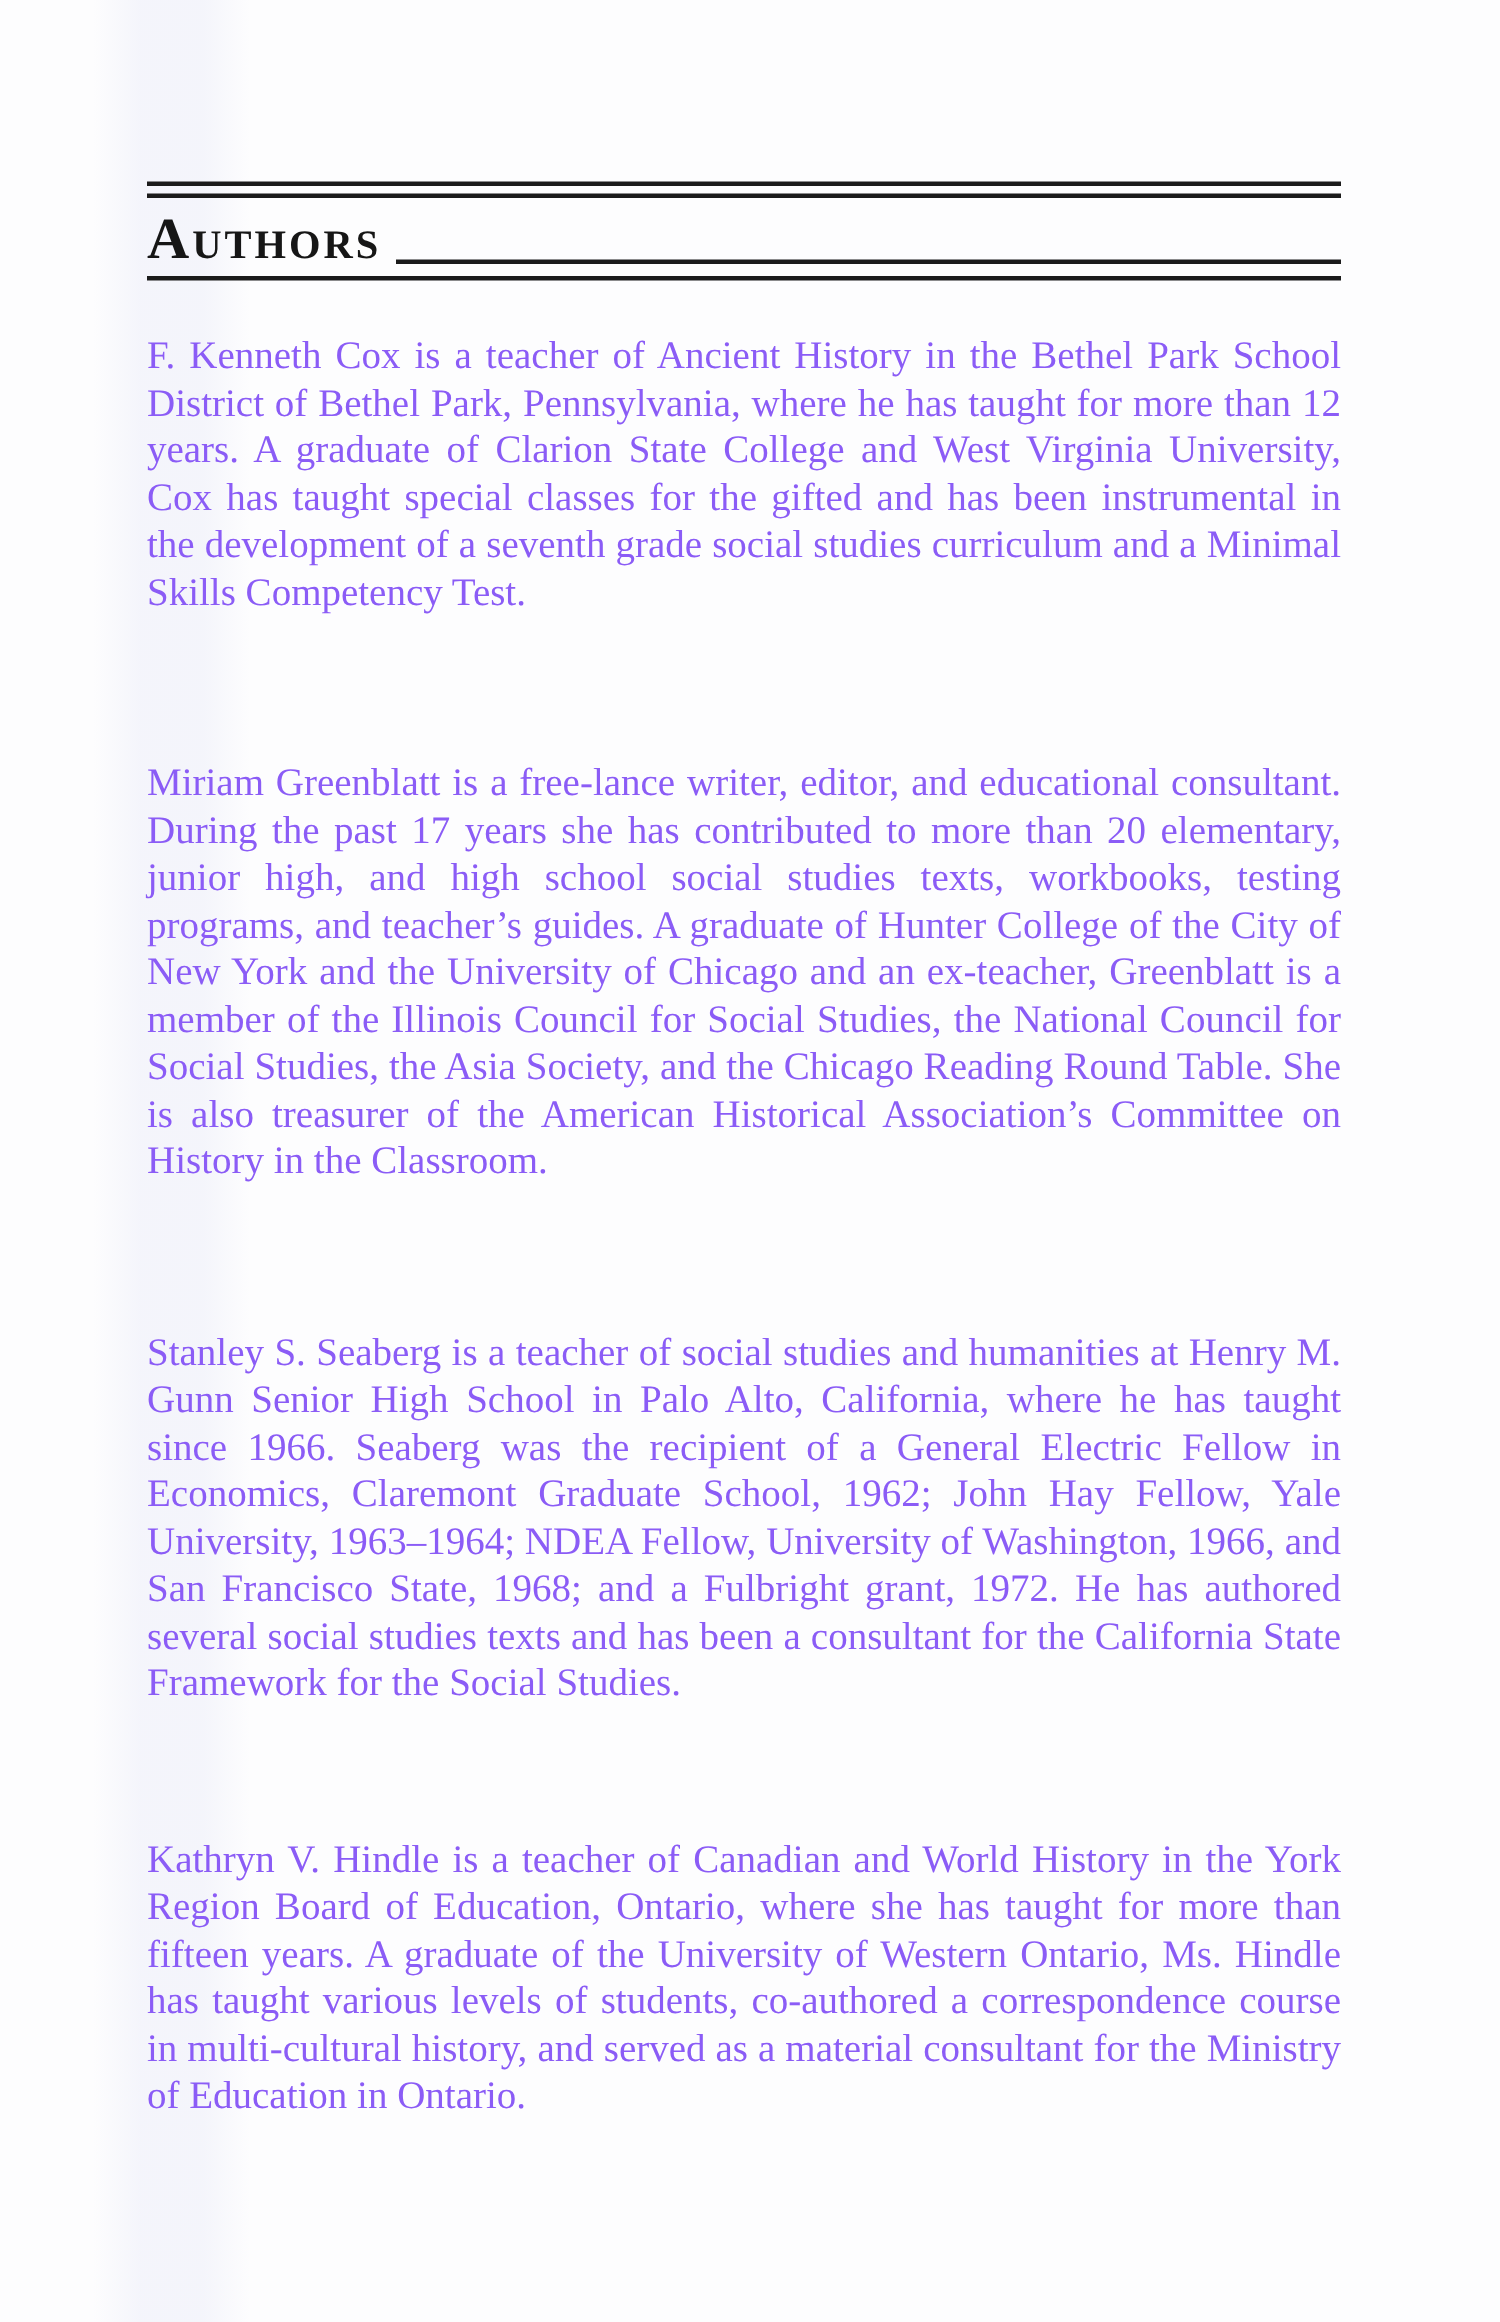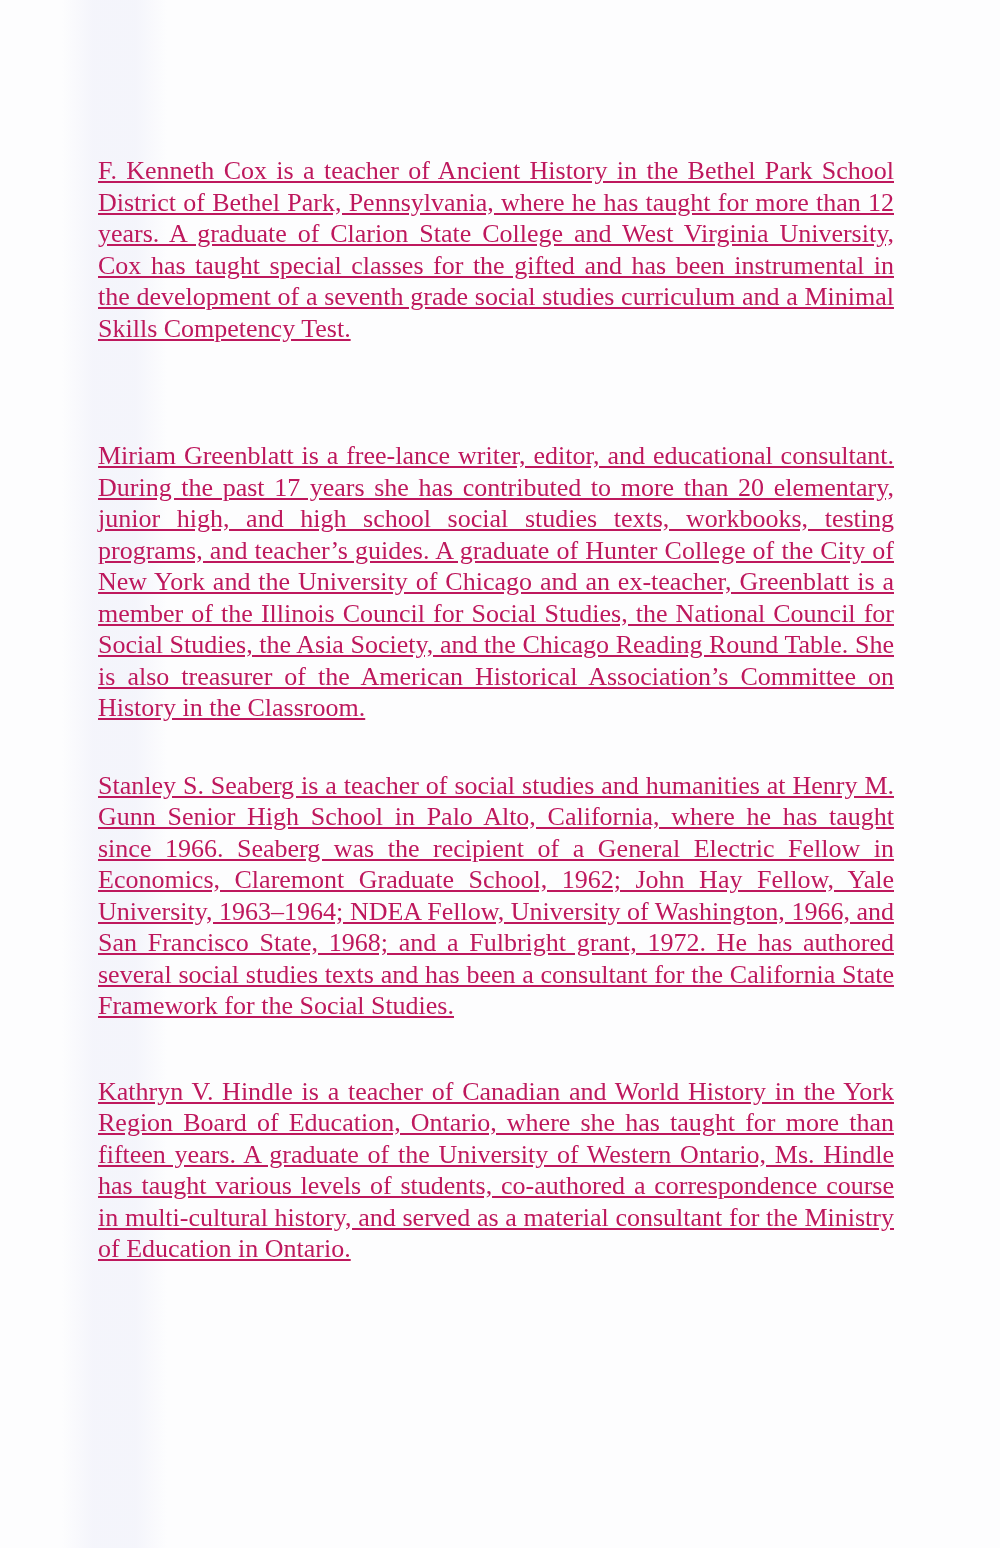--- a/index.html
+++ b/index.html
@@ -69,36 +69,44 @@
   .rule-under { margin-top: 5px; }
 
   .bios {
     margin-top: 34px;
   }
   .bio {
     margin: 0;
     font-size: 26px;
     line-height: 31.5px;
     text-align: justify;
-    color: #be185d;
-    text-decoration: underline;
+    color: #8b5cf6;
   }
   .bio:nth-of-type(1) { margin-bottom: 96px; }
-  .bio:nth-of-type(2) { margin-bottom: 46px; }
-  .bio:nth-of-type(3) { margin-bottom: 54px; }
+  .bio:nth-of-type(2) { margin-bottom: 96px; }
+  .bio:nth-of-type(3) { margin-bottom: 86px; }
   .bio:nth-of-type(4) { margin-bottom: 16px; }
 </style>
 </head>
 <body>
 
 <div class="page">
   <div class="scan-gutter"></div>
 
   <div class="content">
 
+    <header>
+      <div class="rule rule-top-1"></div>
+      <div class="rule rule-top-2"></div>
+      <div class="title-row">
+        <h1 class="title">AUTHORS</h1>
+        <div class="title-side-rule"></div>
+      </div>
+      <div class="rule rule-under"></div>
+    </header>
 
     <main class="bios">
       <p class="bio">F. Kenneth Cox is a teacher of Ancient History in the Bethel Park School District of Bethel Park, Pennsylvania, where he has taught for more than 12 years. A graduate of Clarion State College and West Virginia University, Cox has taught special classes for the gifted and has been instrumental in the development of a seventh grade social studies curriculum and a Minimal Skills Competency Test.</p>
       <p class="bio">Miriam Greenblatt is a free-lance writer, editor, and educational consultant. During the past 17 years she has contributed to more than 20 elementary, junior high, and high school social studies texts, workbooks, testing programs, and teacher’s guides. A graduate of Hunter College of the City of New York and the University of Chicago and an ex-teacher, Greenblatt is a member of the Illinois Council for Social Studies, the National Council for Social Studies, the Asia Society, and the Chicago Reading Round Table. She is also treasurer of the American Historical Association’s Committee on History in the Classroom.</p>
       <p class="bio">Stanley S. Seaberg is a teacher of social studies and humanities at Henry M. Gunn Senior High School in Palo Alto, California, where he has taught since 1966. Seaberg was the recipient of a General Electric Fellow in Economics, Claremont Graduate School, 1962; John Hay Fellow, Yale University, 1963–1964; NDEA Fellow, University of Washington, 1966, and San Francisco State, 1968; and a Fulbright grant, 1972. He has authored several social studies texts and has been a consultant for the California State Framework for the Social Studies.</p>
       <p class="bio">Kathryn V. Hindle is a teacher of Canadian and World History in the York Region Board of Education, Ontario, where she has taught for more than fifteen years. A graduate of the University of Western Ontario, Ms. Hindle has taught various levels of students, co-authored a correspondence course in multi-cultural history, and served as a material consultant for the Ministry of Education in Ontario.</p>
     </main>
 
   </div>
 </div>

